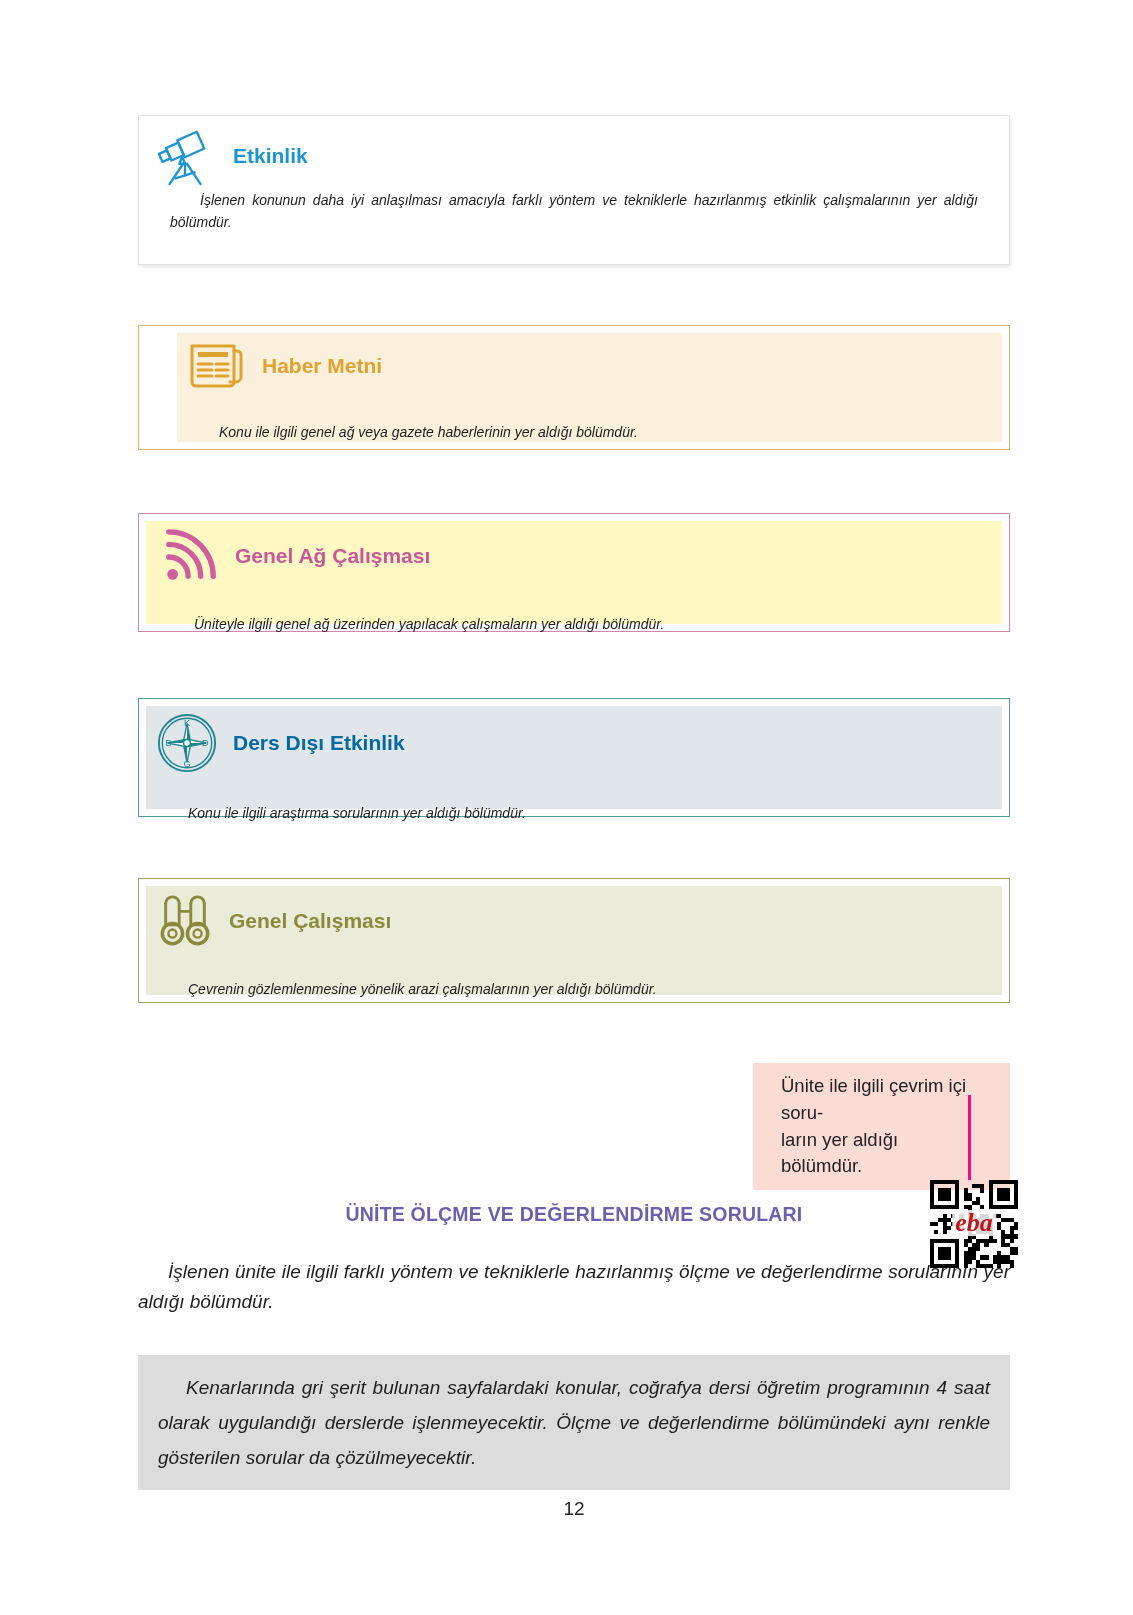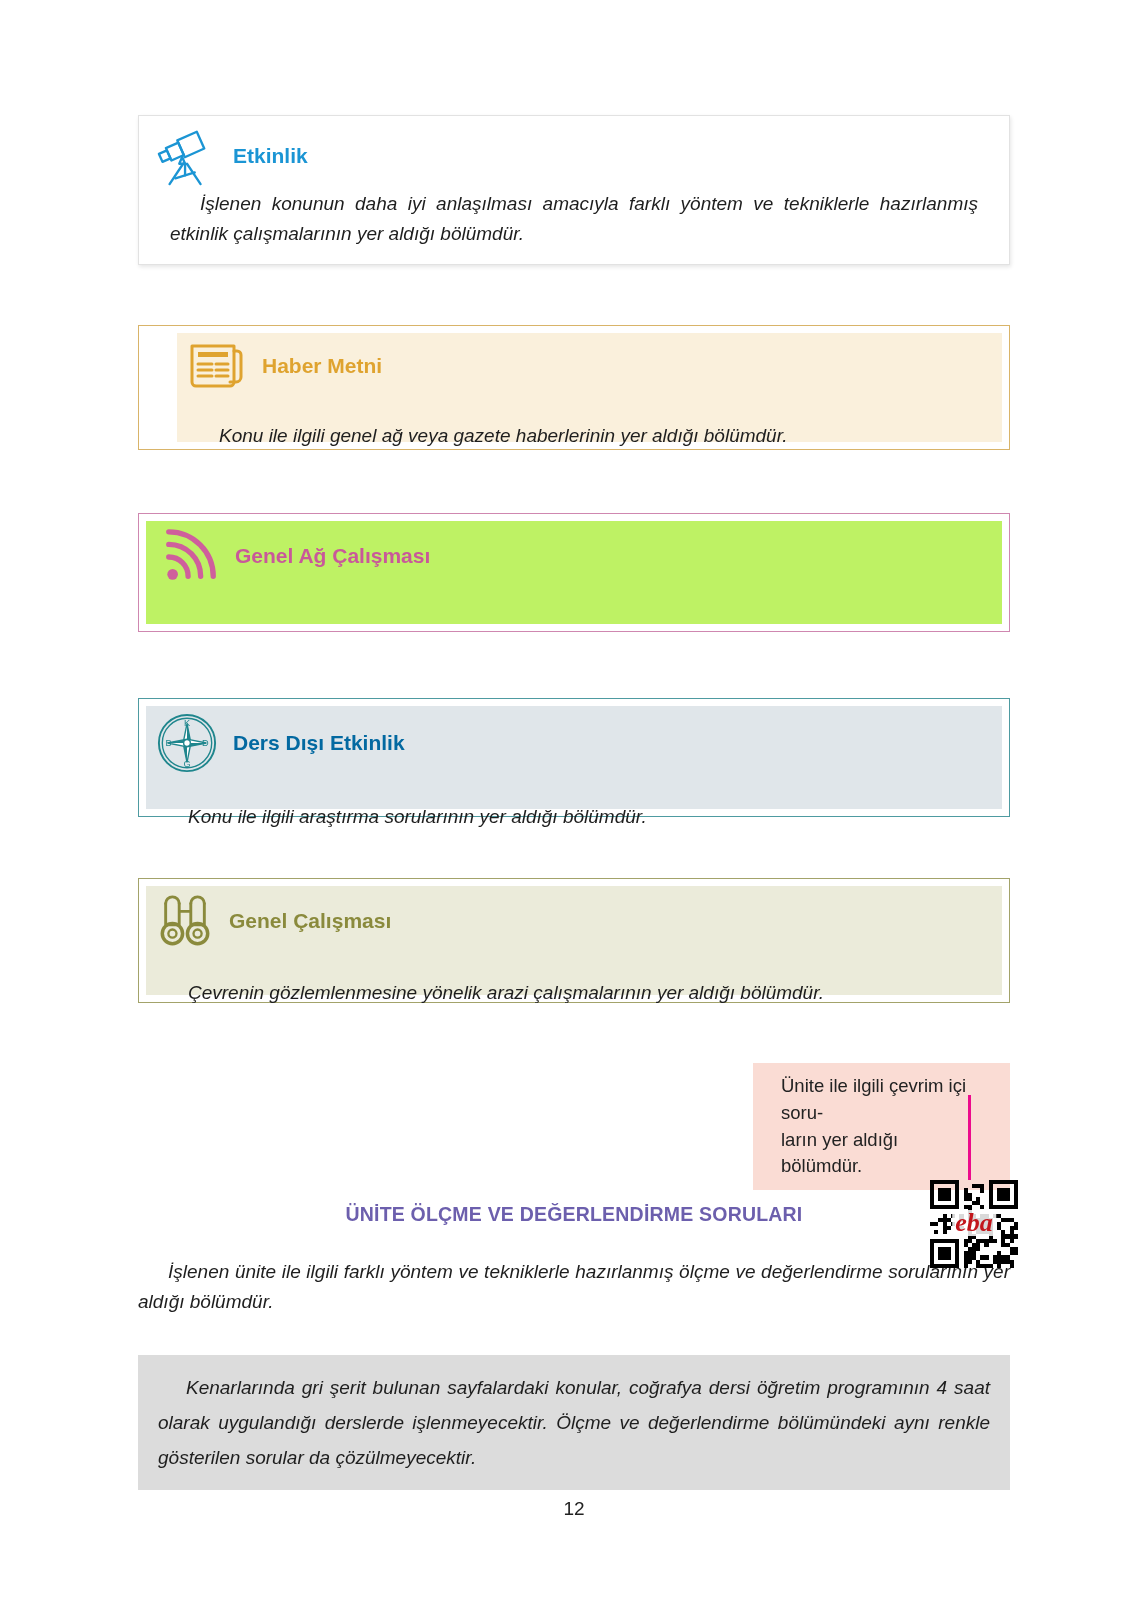--- a/index.html
+++ b/index.html
@@ -5,33 +5,33 @@
   html,body{margin:0;padding:0;background:#ffffff;}
   body{width:1133px;height:1615px;position:relative;font-family:"Liberation Sans",sans-serif;color:#222;overflow:hidden;}
   .content{position:absolute;left:138px;top:0;width:872px;height:1615px;}
 
   
   .sbox{position:absolute;left:0;width:872px;box-sizing:border-box;padding:7px;border:1px solid #ccc;background:#fff;}
   .sbox-fill{height:100%;box-sizing:border-box;padding:6px 10px 0 10px;}
   .sbox-head{display:flex;align-items:center;gap:15px;}
   .sbox-head svg{flex:0 0 auto;display:block;}
   .sbox-title{font-weight:bold;font-size:21px;}
-  .sbox-text{font-style:italic;font-size:19px;line-height:1.6;color:#1e1e1e;text-align:justify;margin:6px 0 0 0;}
+  .sbox-text{font-style:italic;font-size:14px;line-height:1.6;color:#1e1e1e;text-align:justify;margin:6px 0 0 0;}
 
   .box-etkinlik{top:115px;height:150px;border-color:#e2e2e2;box-shadow:1px 2px 4px rgba(0,0,0,.10);}
   .box-etkinlik .sbox-fill{background:#ffffff;padding-top:2px;}
   .box-etkinlik .sbox-title{color:#1b95d4;}
   .box-etkinlik .sbox-text{padding:0 14px;text-indent:30px;margin-top:2px;}
 
   .box-haber{top:325px;height:125px;border-color:#d9b469;padding-left:38px;}
   .box-haber .sbox-fill{background:#faf0dc;}
   .box-haber .sbox-title{color:#dfa32f;}
 
   .box-genelag{top:513px;height:119px;border-color:#cf87b0;}
-  .box-genelag .sbox-fill{background:#bef264;padding-left:16px;}
+  .box-genelag .sbox-fill{background:#fef9c3;padding-left:16px;}
   .box-genelag .sbox-title{color:#c9589a;}
 
   .box-dersdisi{top:698px;height:119px;border-color:#4e9ba1;}
   .box-dersdisi .sbox-fill{background:#e0e6ea;}
   .box-dersdisi .sbox-title{color:#0369a1;}
 
   .box-arazi{top:878px;height:125px;border-color:#a3a36a;}
   .box-arazi .sbox-fill{background:#ebebda;}
   .box-arazi .sbox-title{color:#8a8a3c;}
 
@@ -95,20 +95,21 @@
     <div class="sbox-fill">
       <div class="sbox-head">
         <svg width="58" height="58" viewBox="0 0 60 60" fill="none" stroke="#cf5f9c" stroke-width="5.5" stroke-linecap="round">
           <circle cx="11" cy="49" r="5.5" fill="#cf5f9c" stroke="none"></circle>
           <path d="M7 31 A 20 20 0 0 1 27 51"></path>
           <path d="M7 18 A 33 33 0 0 1 40 51"></path>
           <path d="M7 5 A 46 46 0 0 1 53 51"></path>
         </svg>
         <span class="sbox-title">Genel Ağ Çalışması</span>
       </div>
+      <p class="sbox-text single-line">Üniteyle ilgili genel ağ üzerinden yapılacak çalışmaların yer aldığı bölümdür.</p>
     </div>
   </div>
 
   <div class="sbox box-dersdisi">
     <div class="sbox-fill">
       <div class="sbox-head">
         <svg width="62" height="62" viewBox="0 0 64 64">
           <circle cx="32" cy="32" r="29" fill="none" stroke="#1f868d" stroke-width="2"></circle>
           <circle cx="32" cy="32" r="25.5" fill="none" stroke="#1f868d" stroke-width="1.4"></circle>
           <path d="M32 12 L36 32 L32 52 L28 32 Z" fill="#ffffff" stroke="#1f868d" stroke-width="1.4"></path>

